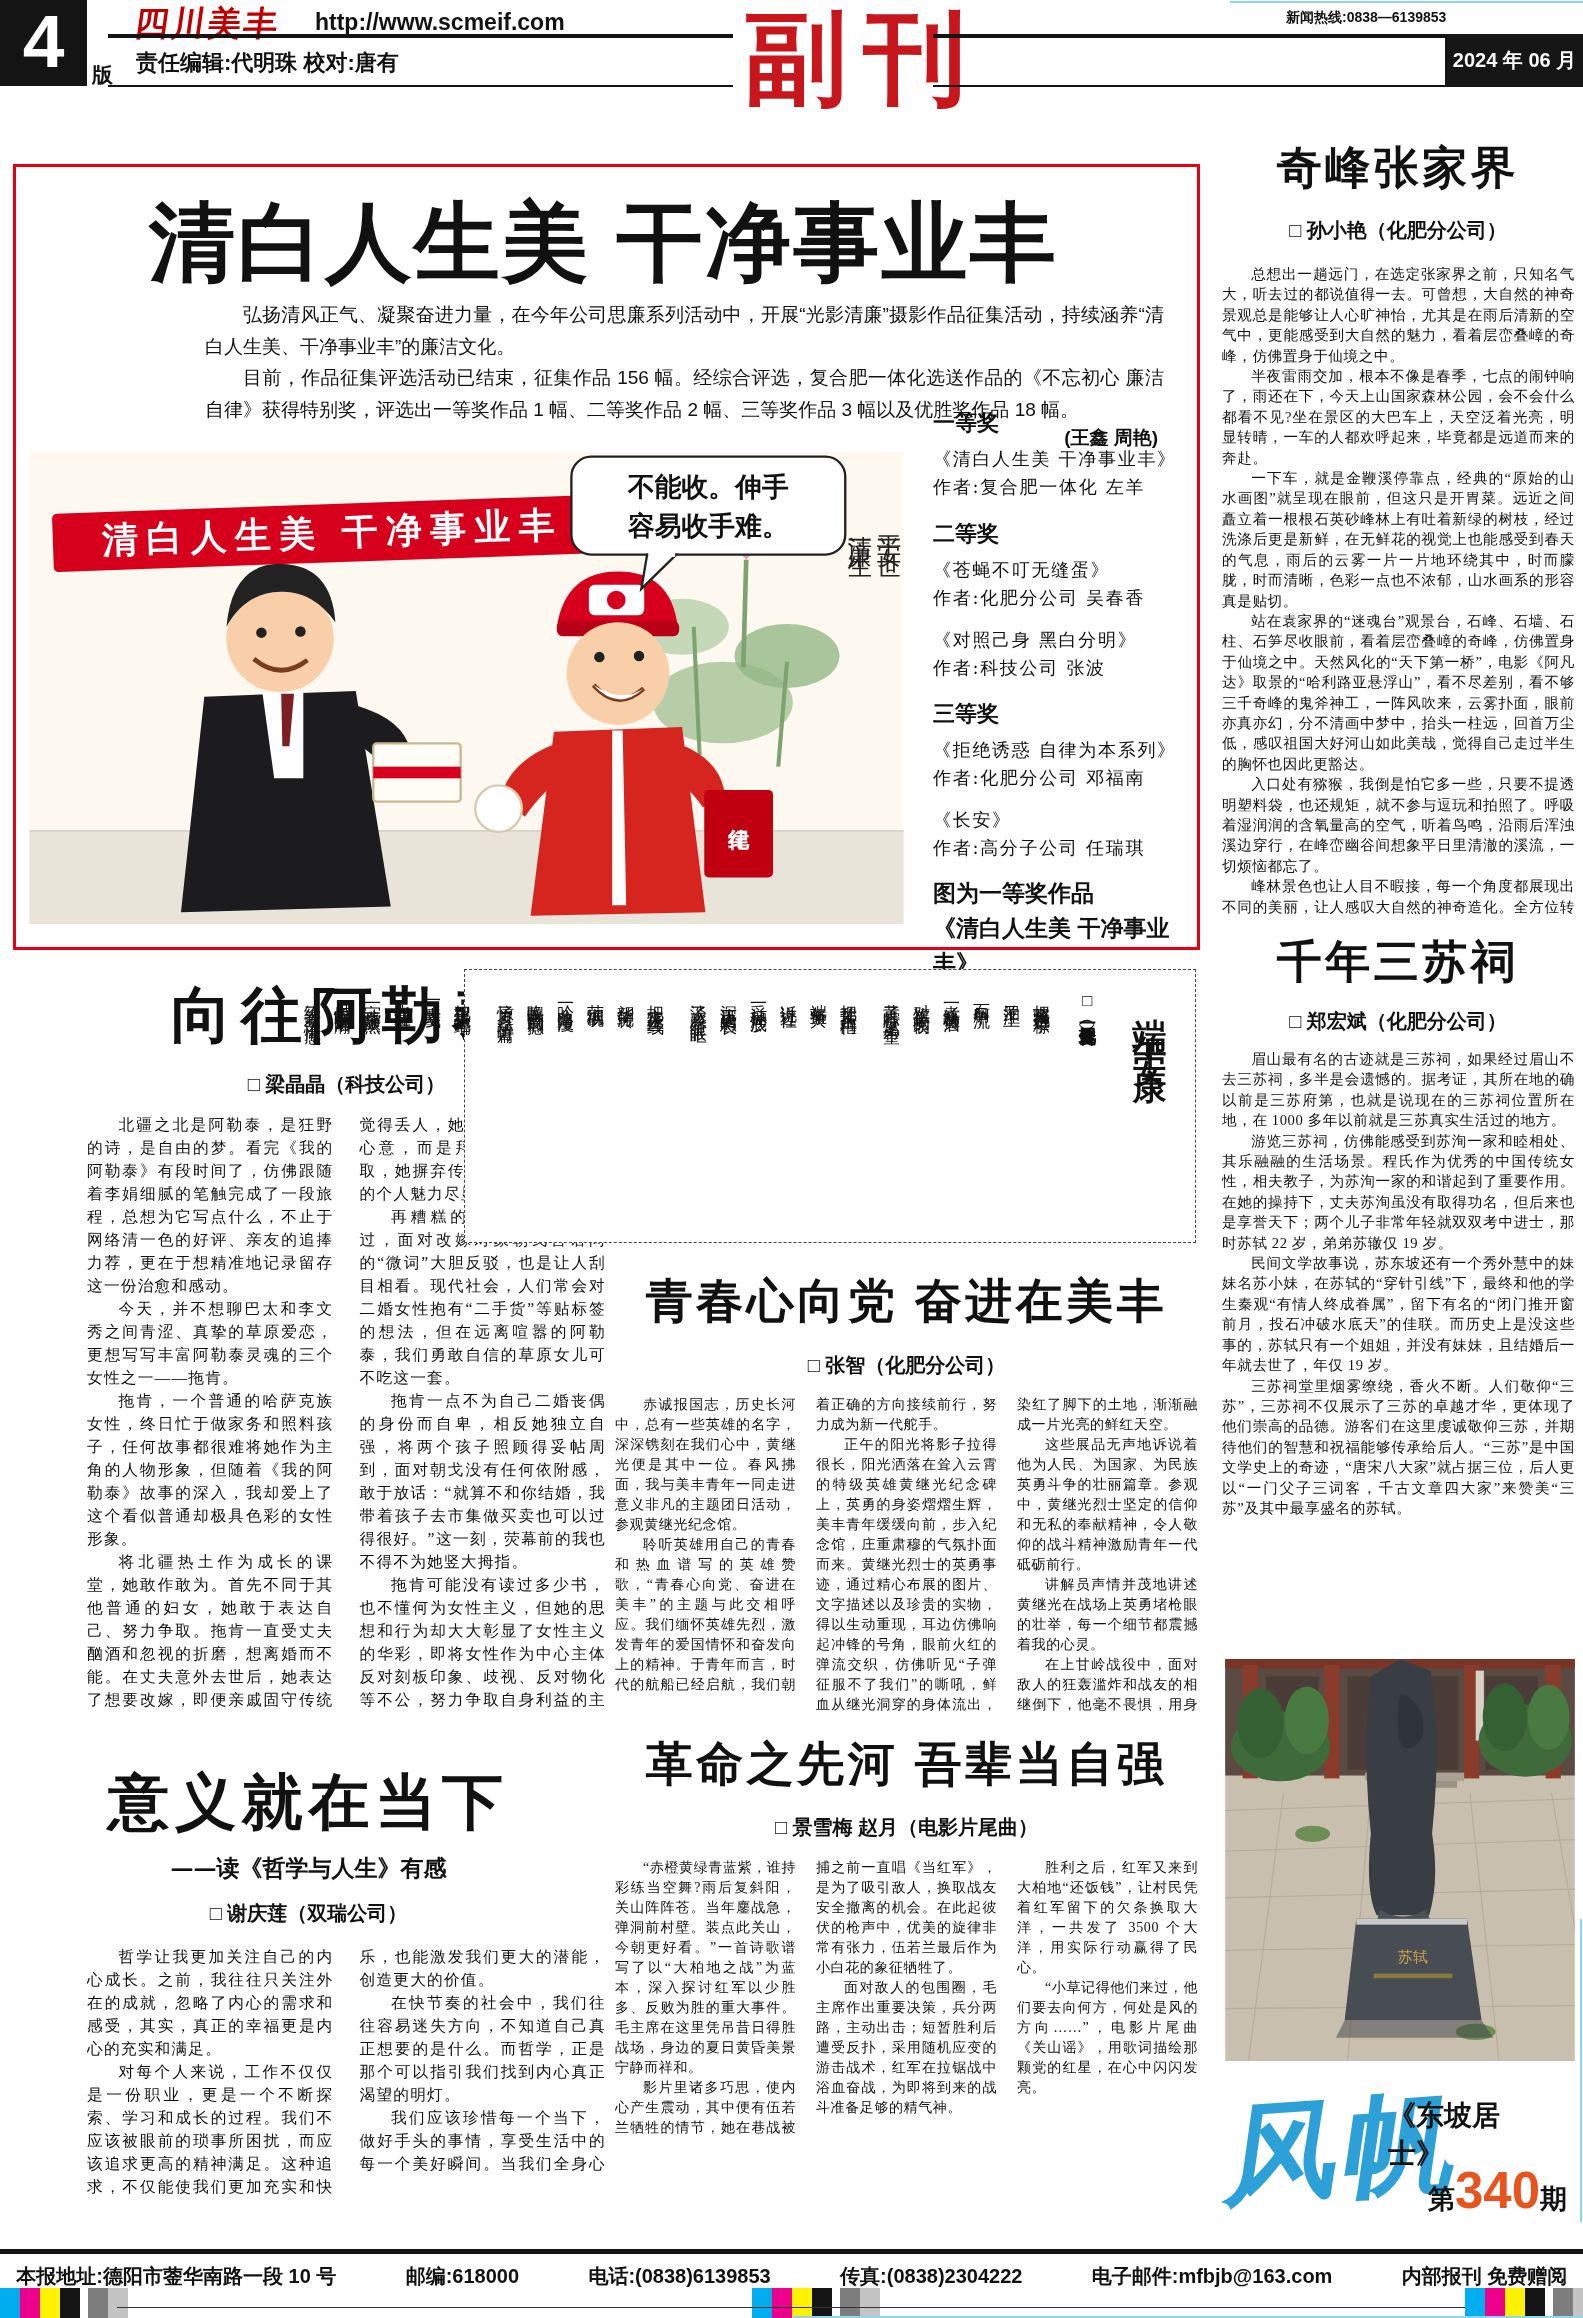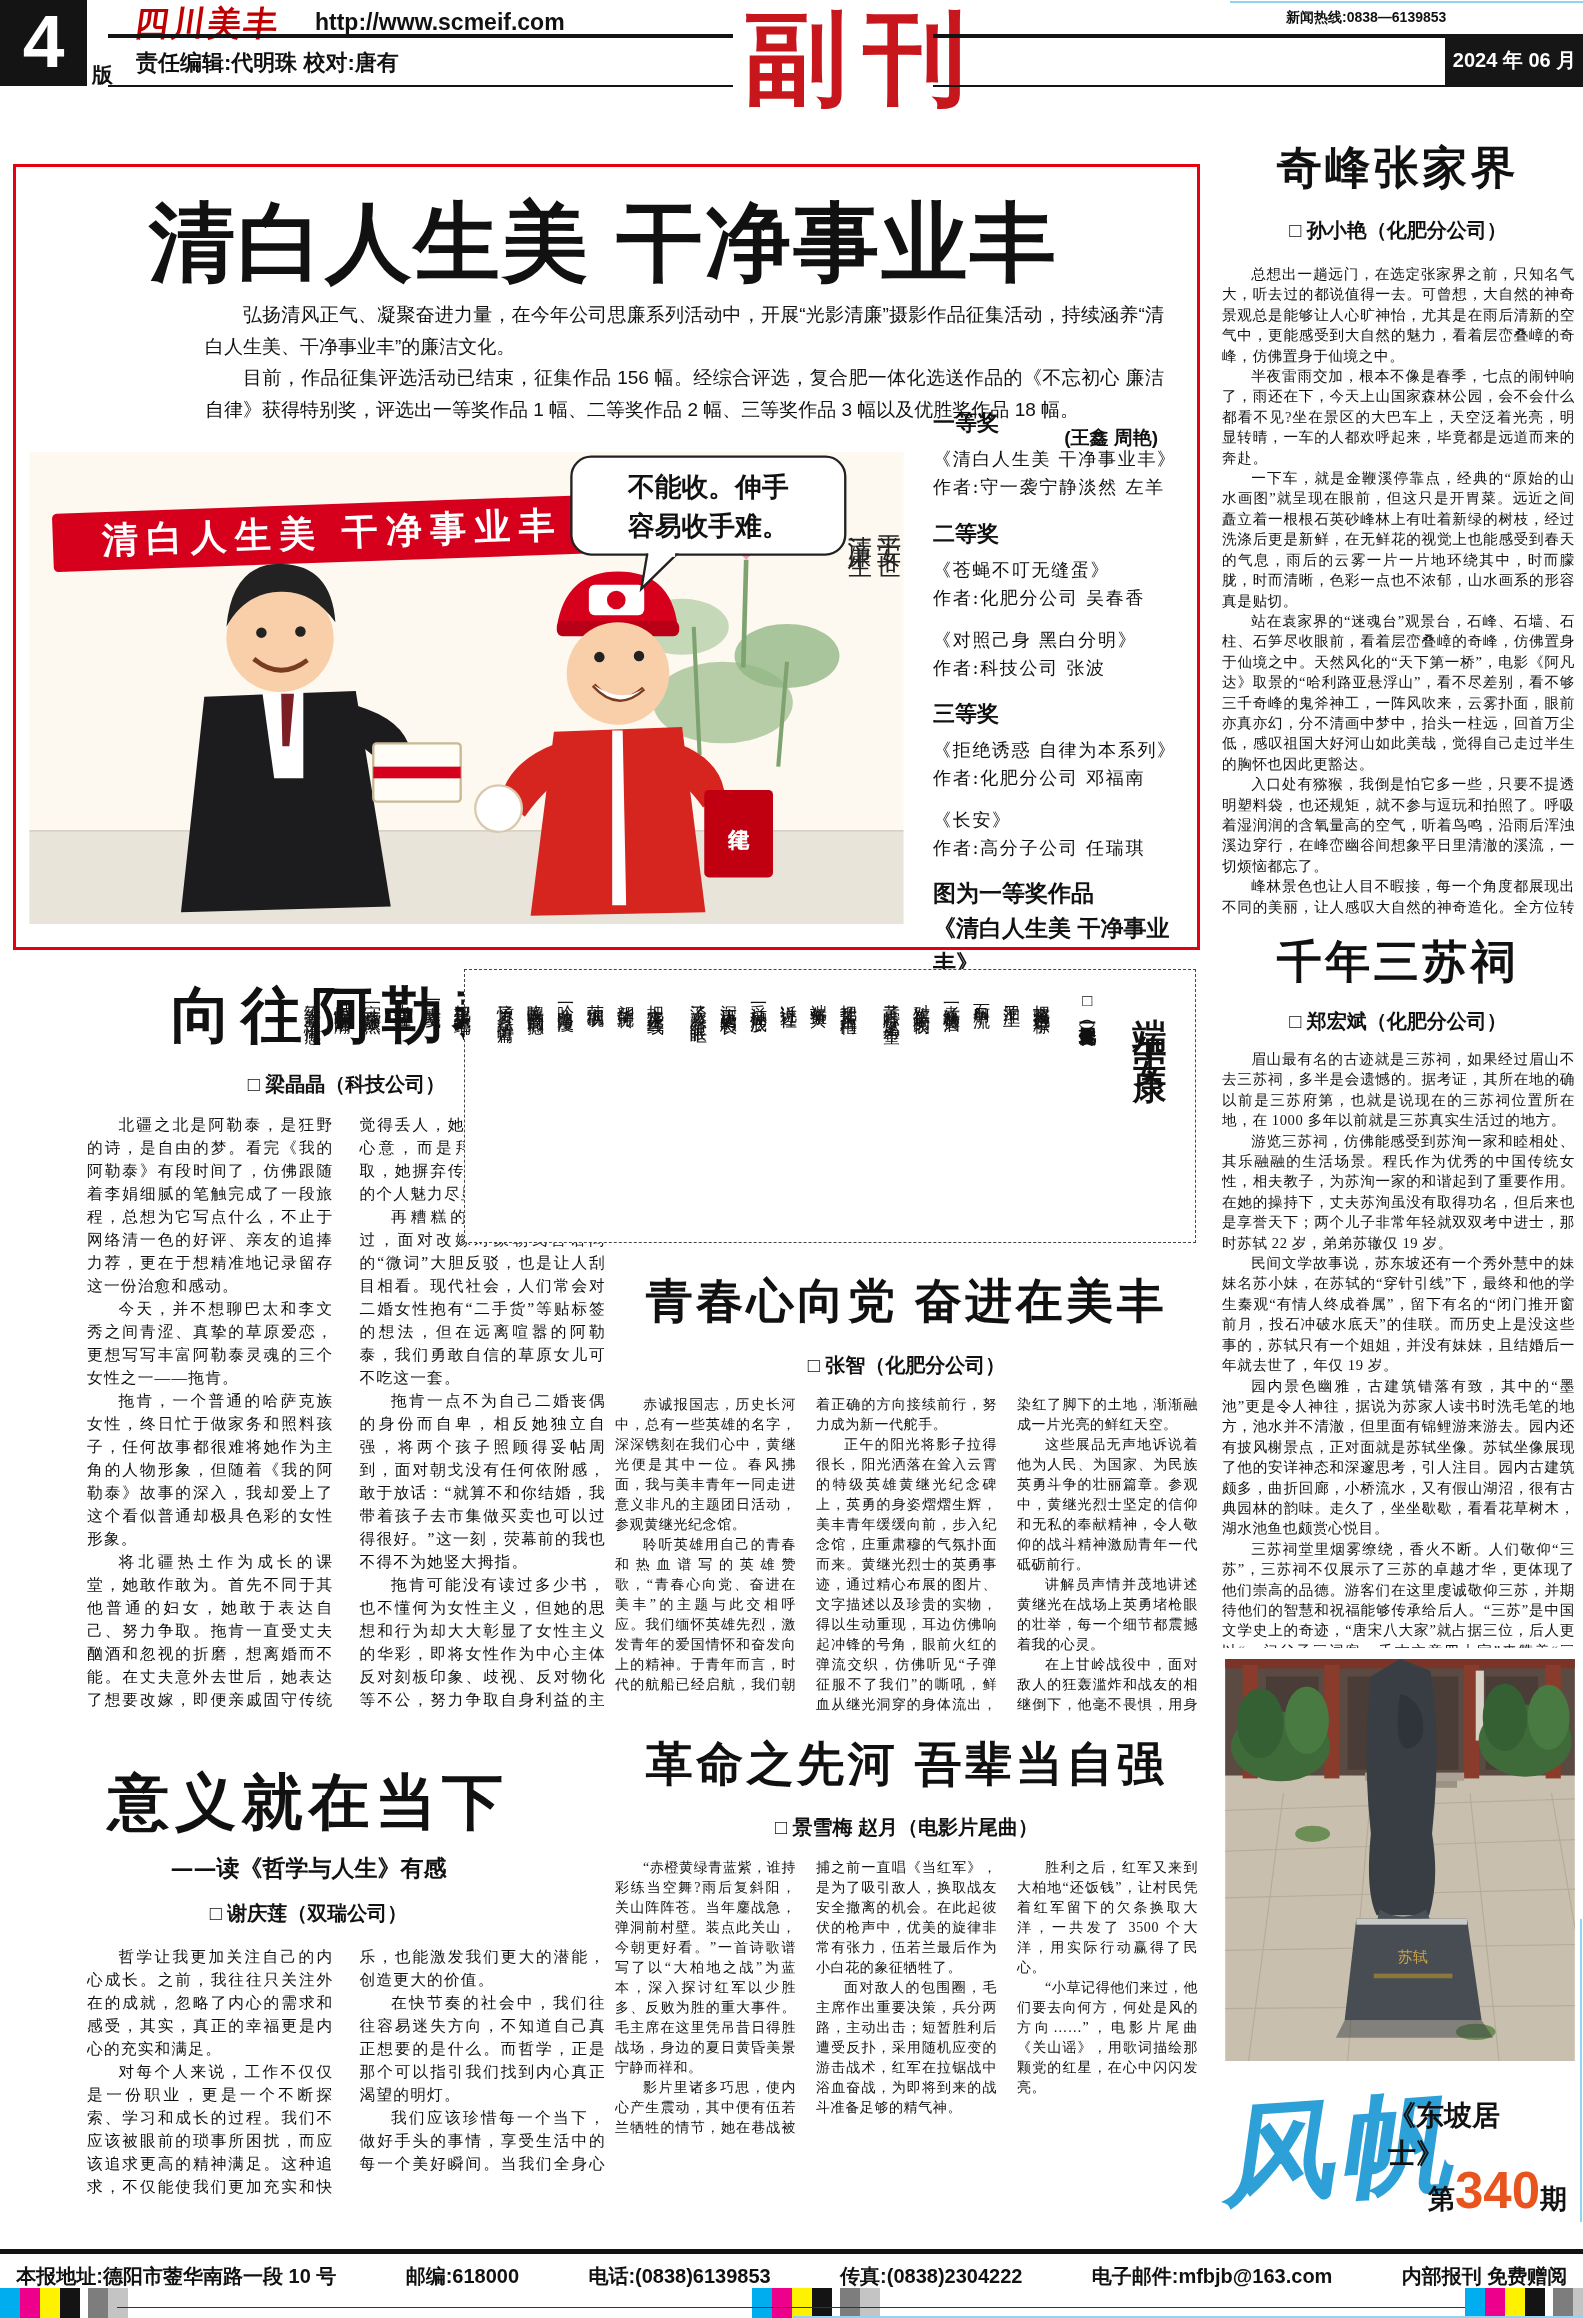--- a/index.html
+++ b/index.html
@@ -160,21 +160,21 @@
       <rect x="1062" y="170" width="46" height="10" fill="#fff"></rect>
       <text x="1165" y="76" text-anchor="middle" font-size="46" font-weight="bold" fill="#111">不能收。伸手</text>
       <text x="1165" y="142" text-anchor="middle" font-size="46" font-weight="bold" fill="#111">容易收手难。</text>
     </g>
   </svg>
 
   <div class="abs awards">
     <div class="award-grade">一等奖</div>
     <div class="award-entry">
       <div class="award-title">《清白人生美 干净事业丰》</div>
-      <div class="award-author">作者:守一袭宁静淡然 左羊</div>
+      <div class="award-author">作者:复合肥一体化 左羊</div>
     </div>
     <div class="award-grade">二等奖</div>
     <div class="award-entry">
       <div class="award-title">《苍蝇不叮无缝蛋》</div>
       <div class="award-author">作者:化肥分公司 吴春香</div>
     </div>
     <div class="award-entry">
       <div class="award-title">《对照己身 黑白分明》</div>
       <div class="award-author">作者:科技公司 张波</div>
     </div>
@@ -205,21 +205,20 @@
     <p>峰林景色也让人目不暇接，每一个角度都展现出不同的美丽，让人感叹大自然的神奇造化。全方位转换角度欣赏峰林，想问一问是哪位仙人，一不小心打翻了一盆大盆栽?在云雾缭绕中正面、侧面，远看、近看，粗看、细观，拍上几张错位的手抓峰林的照片，留作纪念，不虚此行，此仙境的模样就此深深刻入脑海。</p>
 
   </div>
 
   <div class="abs art-title" style="left:1219px;top:932px;width:358px;font-size:45px;">千年三苏祠</div>
   <div class="abs art-byline" style="left:1219px;top:1008px;width:358px;">□ 郑宏斌（化肥分公司）</div>
   <div class="abs body-text rc-body" style="left:1222px;top:1049px;width:353px;height:599px;">
     <p>眉山最有名的古迹就是三苏祠，如果经过眉山不去三苏祠，多半是会遗憾的。据考证，其所在地的确以前是三苏府第，也就是说现在的三苏祠位置所在地，在 1000 多年以前就是三苏真实生活过的地方。</p>
     <p>游览三苏祠，仿佛能感受到苏洵一家和睦相处、其乐融融的生活场景。程氏作为优秀的中国传统女性，相夫教子，为苏洵一家的和谐起到了重要作用。在她的操持下，丈夫苏洵虽没有取得功名，但后来也是享誉天下；两个儿子非常年轻就双双考中进士，那时苏轼 22 岁，弟弟苏辙仅 19 岁。</p>
     <p>民间文学故事说，苏东坡还有一个秀外慧中的妹妹名苏小妹，在苏轼的“穿针引线”下，最终和他的学生秦观“有情人终成眷属”，留下有名的“闭门推开窗前月，投石冲破水底天”的佳联。而历史上是没这些事的，苏轼只有一个姐姐，并没有妹妹，且结婚后一年就去世了，年仅 19 岁。</p>
-    <p>园内景色幽雅，古建筑错落有致，其中的“墨池”更是令人神往，据说为苏家人读书时洗毛笔的地方，池水并不清澈，但里面有锦鲤游来游去。园内还有披风榭景点，正对面就是苏轼坐像。苏轼坐像展现了他的安详神态和深邃思考，引人注目。园内古建筑颇多，曲折回廊，小桥流水，又有假山湖沼，很有古典园林的韵味。走久了，坐坐歇歇，看看花草树木，湖水池鱼也颇赏心悦目。</p>
     <p>三苏祠堂里烟雾缭绕，香火不断。人们敬仰“三苏”，三苏祠不仅展示了三苏的卓越才华，更体现了他们崇高的品德。游客们在这里虔诚敬仰三苏，并期待他们的智慧和祝福能够传承给后人。“三苏”是中国文学史上的奇迹，“唐宋八大家”就占据三位，后人更以“一门父子三词客，千古文章四大家”来赞美“三苏”及其中最享盛名的苏轼。</p>
 
   </div>
 
   <svg class="abs" style="left:1225px;top:1659px;" width="350" height="402" viewBox="0 0 600 690">
     <rect width="600" height="690" fill="#c9bfae"></rect>
     <rect x="0" y="0" width="600" height="200" fill="#5a4a42"></rect>
     <rect x="0" y="0" width="600" height="16" fill="#7a3428"></rect>
     <rect x="30" y="10" width="26" height="195" fill="#8a3c2c"></rect>
     <rect x="170" y="10" width="26" height="195" fill="#8a3c2c"></rect>

